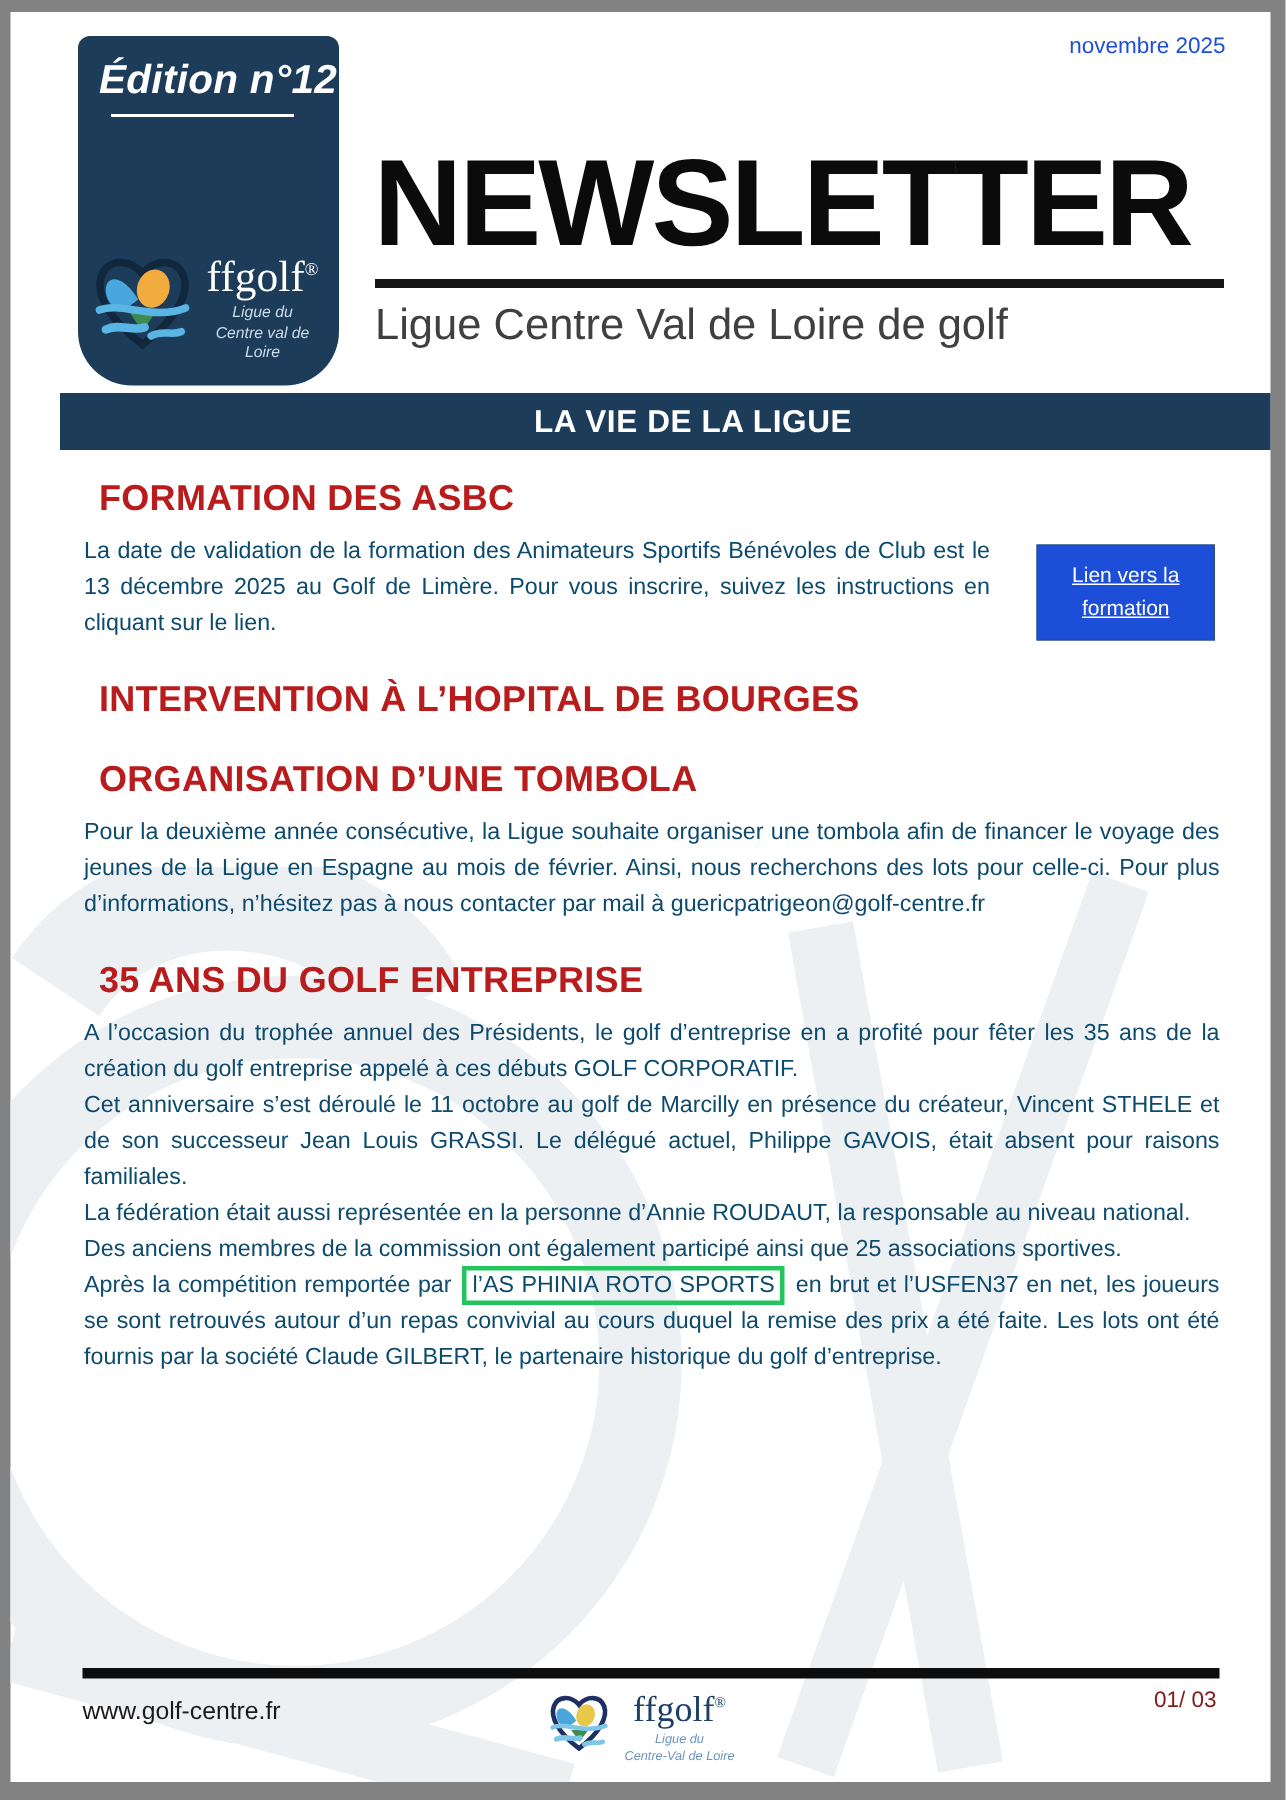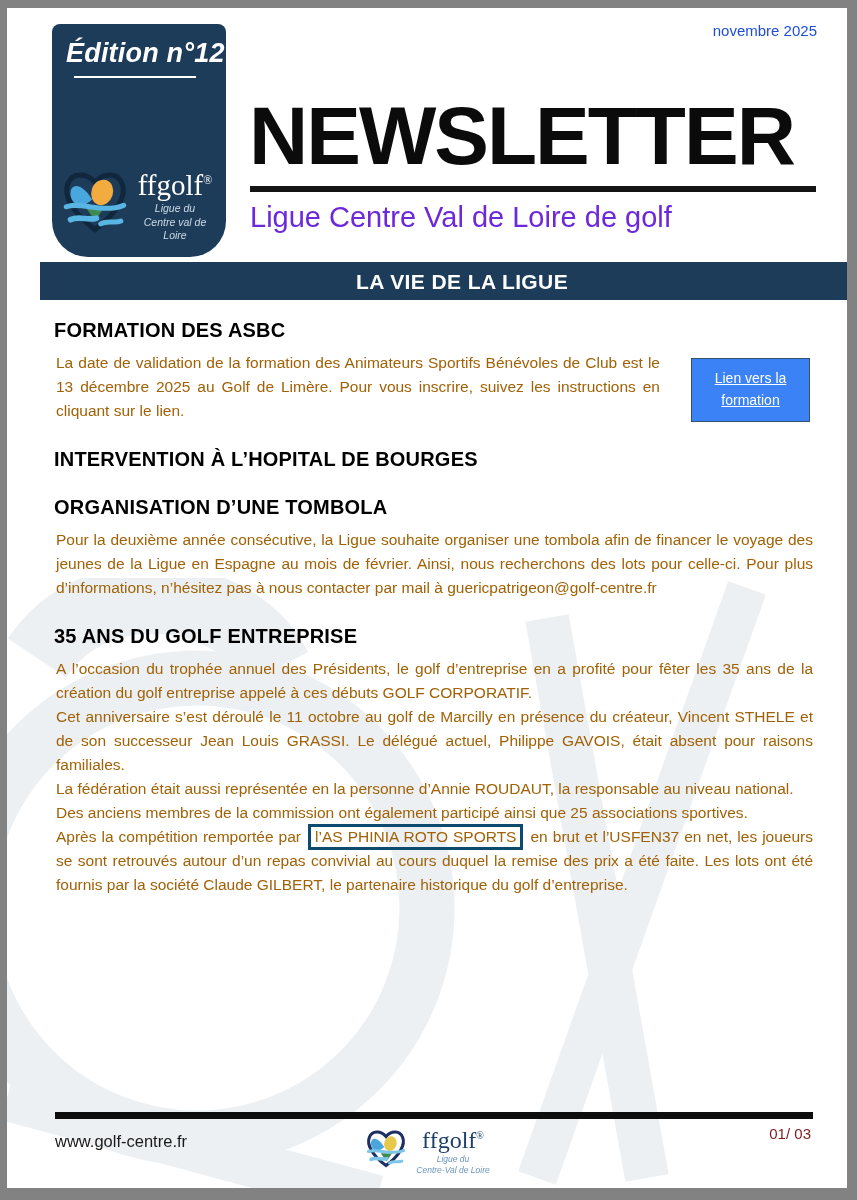--- a/index.html
+++ b/index.html
@@ -96,21 +96,21 @@
     position: absolute;
     left: 243px; top: 178px;
     width: 566px; height: 6px;
     background: #141414;
     z-index: 2;
   }
   .subtitle {
     position: absolute;
     left: 243px; top: 193px;
     font-size: 29px;
-    color: #6d28d9;
+    color: #404040;
     z-index: 2;
     white-space: nowrap;
   }
 
   .section-banner {
     position: absolute;
     left: 33px; top: 254px;
     width: 844px; height: 38px;
     background: #1d3c59;
     color: #ffffff;
@@ -123,58 +123,58 @@
   }
 
   
   .content {
     position: absolute;
     left: 43px; top: 296px;
     width: 763px;
     z-index: 1;
   }
   .section-heading {
-    font-size: 20px;
+    font-size: 24px;
     font-weight: bold;
-    color: #000000;
+    color: #b91c1c;
     letter-spacing: 0.2px;
-    margin: 25px 0 9px 4px;
+    margin: 25px 0 9px 16px;
   }
   .section-heading.first { margin-top: 15px; }
   .body-text {
     margin-left: 6px;
     font-size: 15.5px;
     line-height: 24px;
     text-align: justify;
-    color: #a16207;
+    color: #0c4a6e;
   }
   .sec1-row { display: flex; align-items: flex-start; }
   .sec1-row .body-text { width: 604px; }
   .link-button {
     margin-left: auto;
     margin-top: 7px;
     margin-right: 3px;
     width: 119px;
     min-height: 64px;
-    background: #3b82f6;
+    background: #1d4ed8;
     border: 1px solid #33506c;
     color: #ffffff;
     font-family: "Liberation Sans", sans-serif;
     font-size: 14px;
     line-height: 1.55;
     text-align: center;
     text-decoration: underline;
     display: flex;
     align-items: center;
     justify-content: center;
     padding: 6px 8px;
     cursor: pointer;
   }
   .highlight-red {
-    border: 3px solid #0c4a6e;
+    border: 3px solid #22c55e;
     padding: 1px 4px 2px 4px;
     margin: 0 2px;
   }
 
   
   .footer-rule {
     position: absolute;
     left: 48px; top: 1104px;
     width: 758px; height: 7px;
     background: #0d0d0d;

